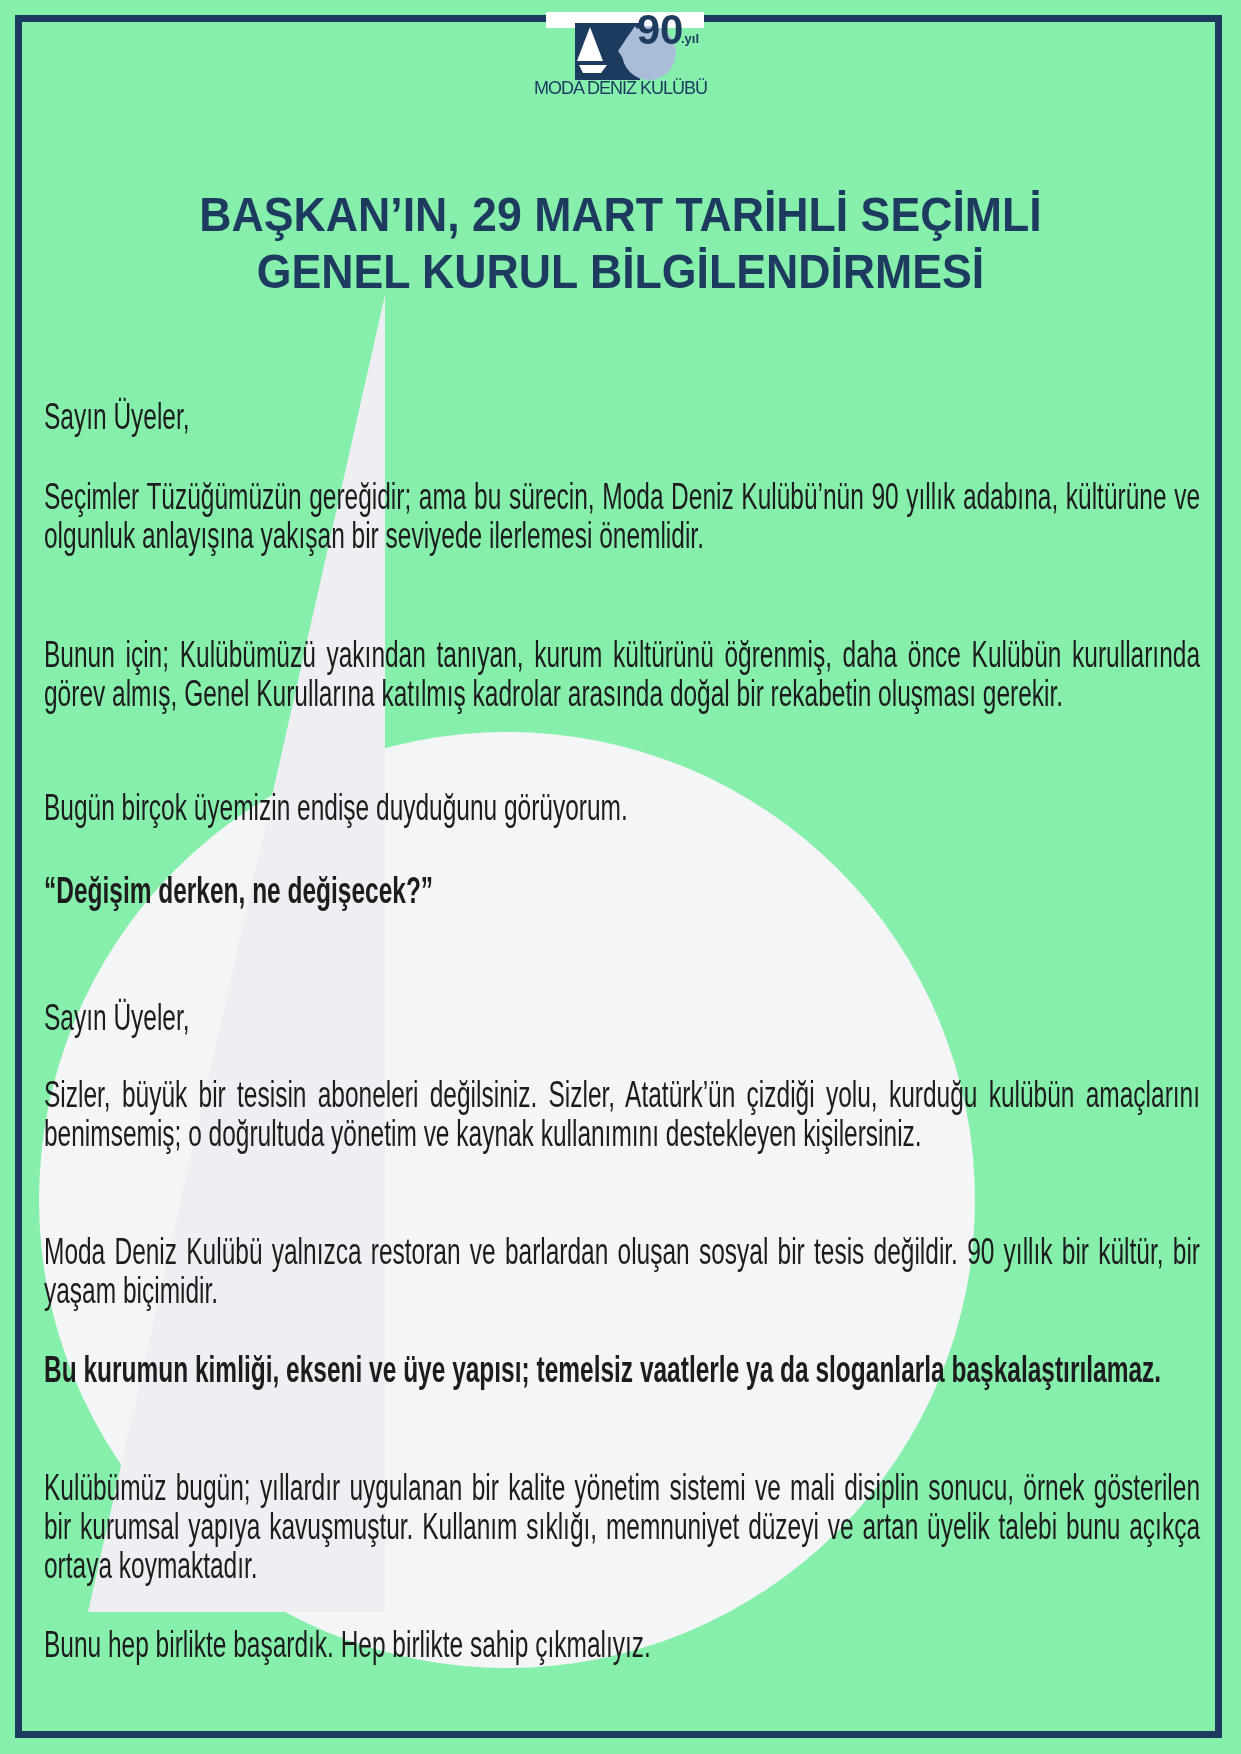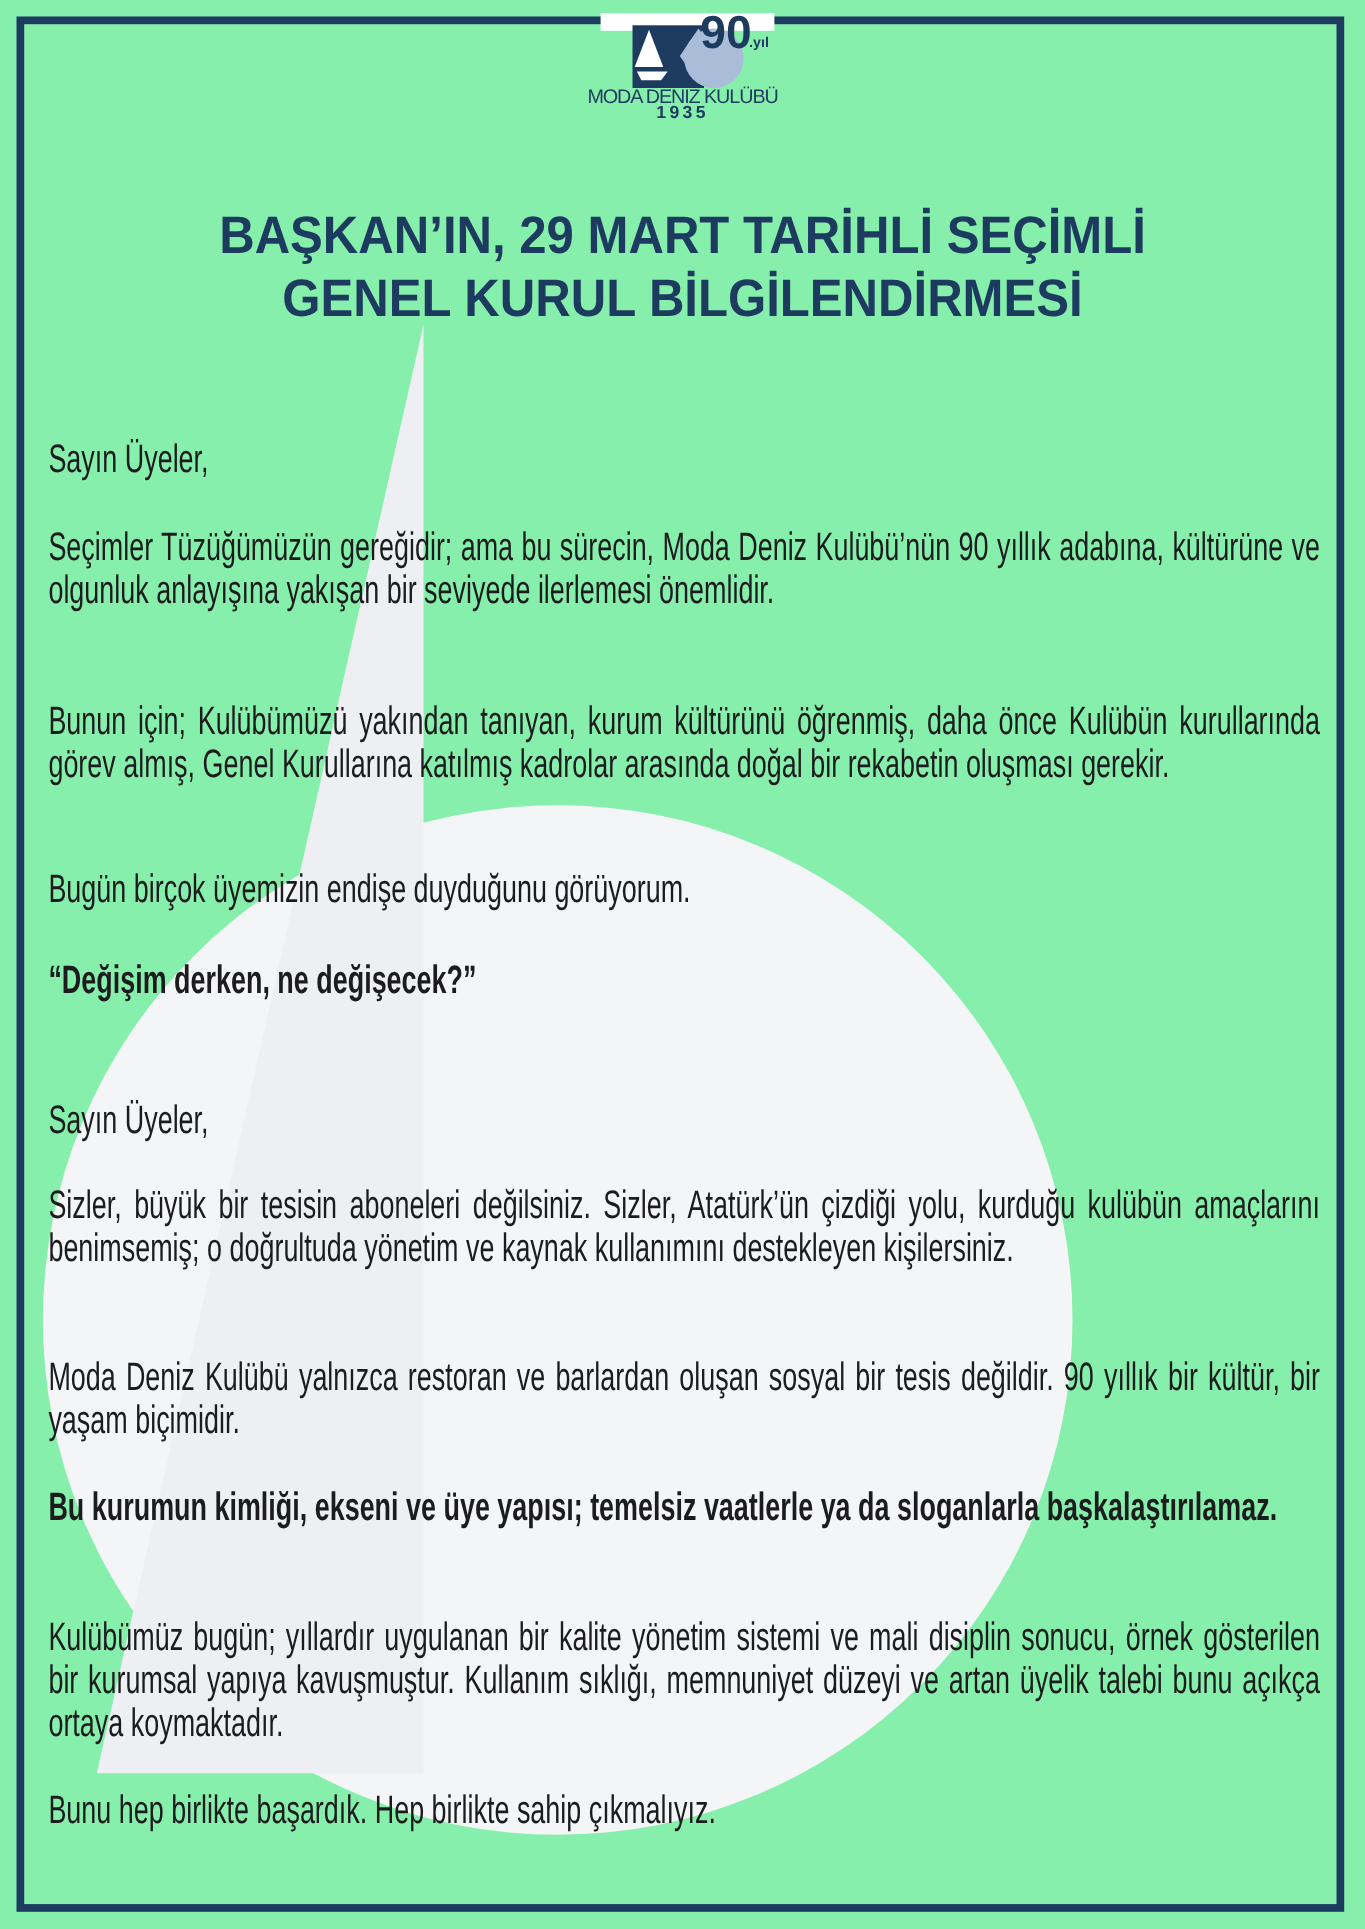--- a/index.html
+++ b/index.html
@@ -86,21 +86,20 @@
       <rect x="40" y="13" width="65" height="57" fill="#1d3a5f"></rect>
       <circle cx="114" cy="43" r="27" fill="#a9bcd8"></circle>
       <polygon points="83,41 100,16 117,41 100,66" fill="#a9bcd8"></polygon>
       <polygon points="55,17 68,51 42,51" fill="#ffffff"></polygon>
       <polygon points="44,55 72,55 66,63 48,63" fill="#ffffff"></polygon>
     </g>
     <text x="125" y="34" text-anchor="middle" font-family="Liberation Sans, DejaVu Sans, sans-serif" font-size="42" font-weight="bold" fill="#1d3a5f">90</text>
     <text x="146" y="33" text-anchor="start" font-family="Liberation Sans, DejaVu Sans, sans-serif" font-size="13" font-weight="bold" fill="#1d3a5f">.yıl</text>
   </svg>
   <div class="club-name">MODA DENİZ KULÜBÜ</div>
-  <div class="founding-year">1935</div>
 
   <h1 class="doc-title">
     <span>BAŞKAN’IN, 29 MART TARİHLİ SEÇİMLİ</span><br>
     <span>GENEL KURUL BİLGİLENDİRMESİ</span>
   </h1>
 
   <div class="body-copy">
     <p class="para p0">Sayın Üyeler,</p>
     <p class="para p1">Seçimler Tüzüğümüzün gereğidir; ama bu sürecin, Moda Deniz Kulübü’nün 90 yıllık adabına, kültürüne ve olgunluk anlayışına yakışan bir seviyede ilerlemesi önemlidir.</p>
     <p class="para p2">Bunun için; Kulübümüzü yakından tanıyan, kurum kültürünü öğrenmiş, daha önce Kulübün kurullarında görev almış, Genel Kurullarına katılmış kadrolar arasında doğal bir rekabetin oluşması gerekir.</p>

